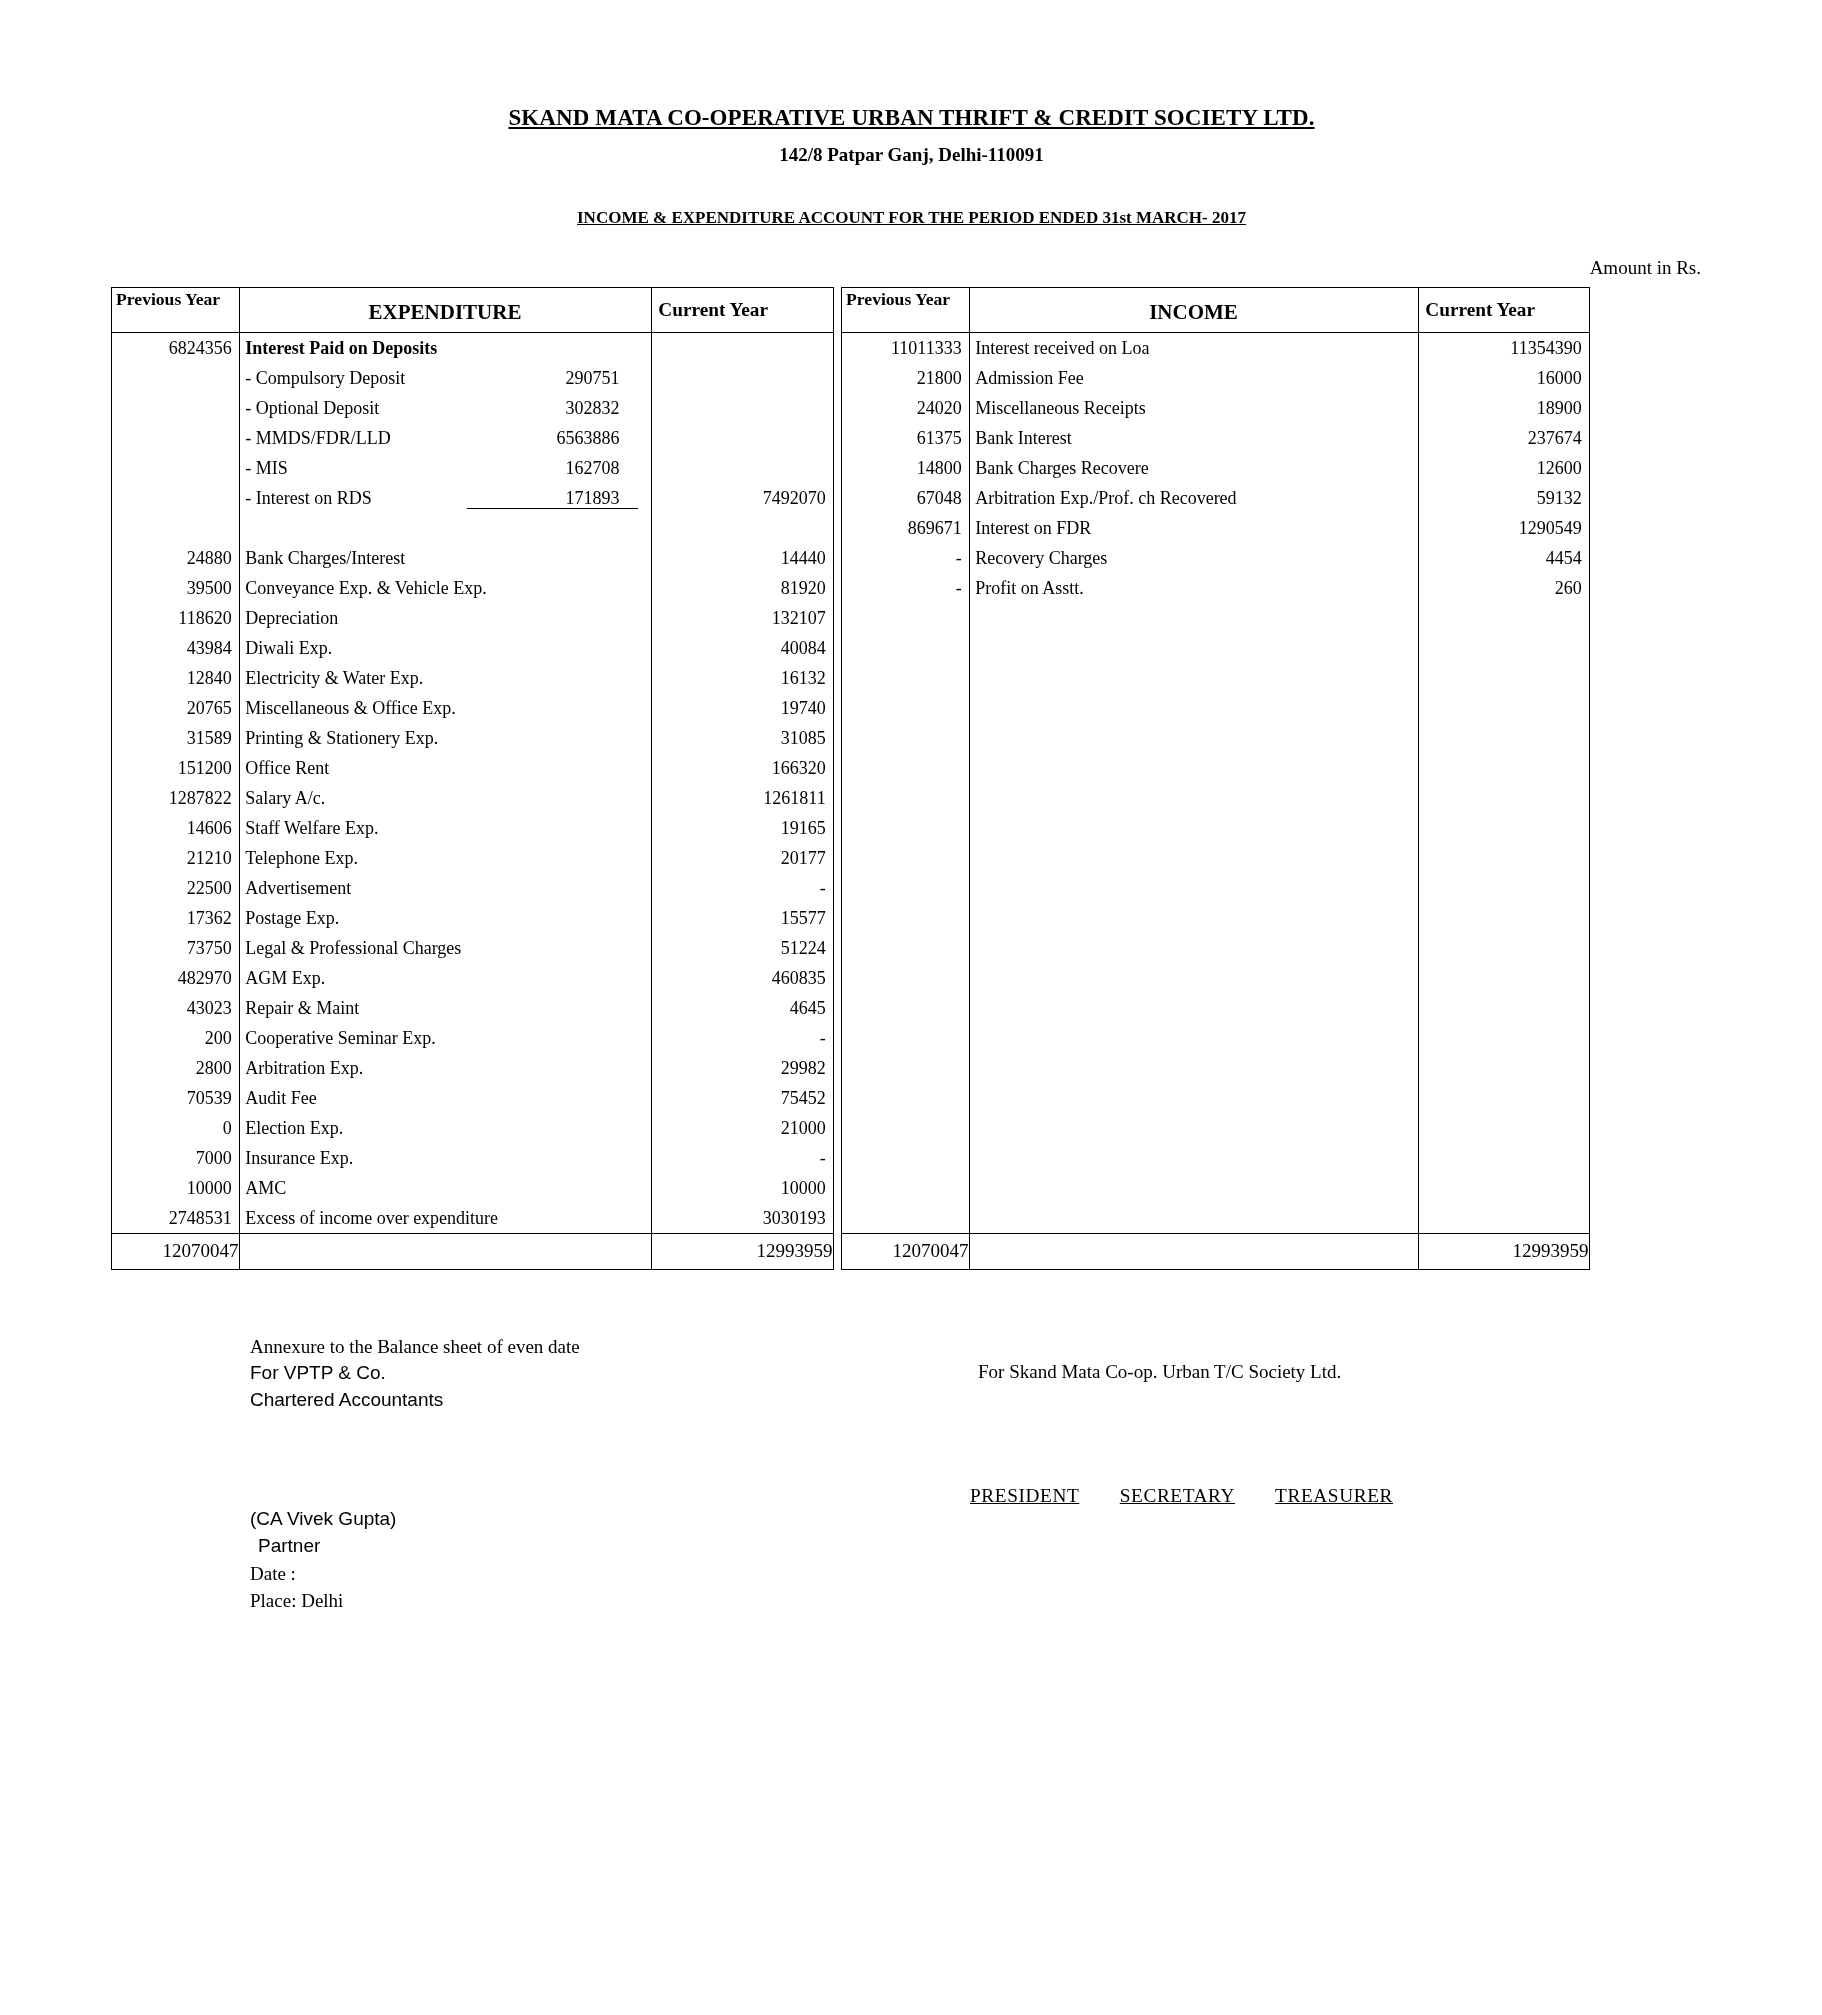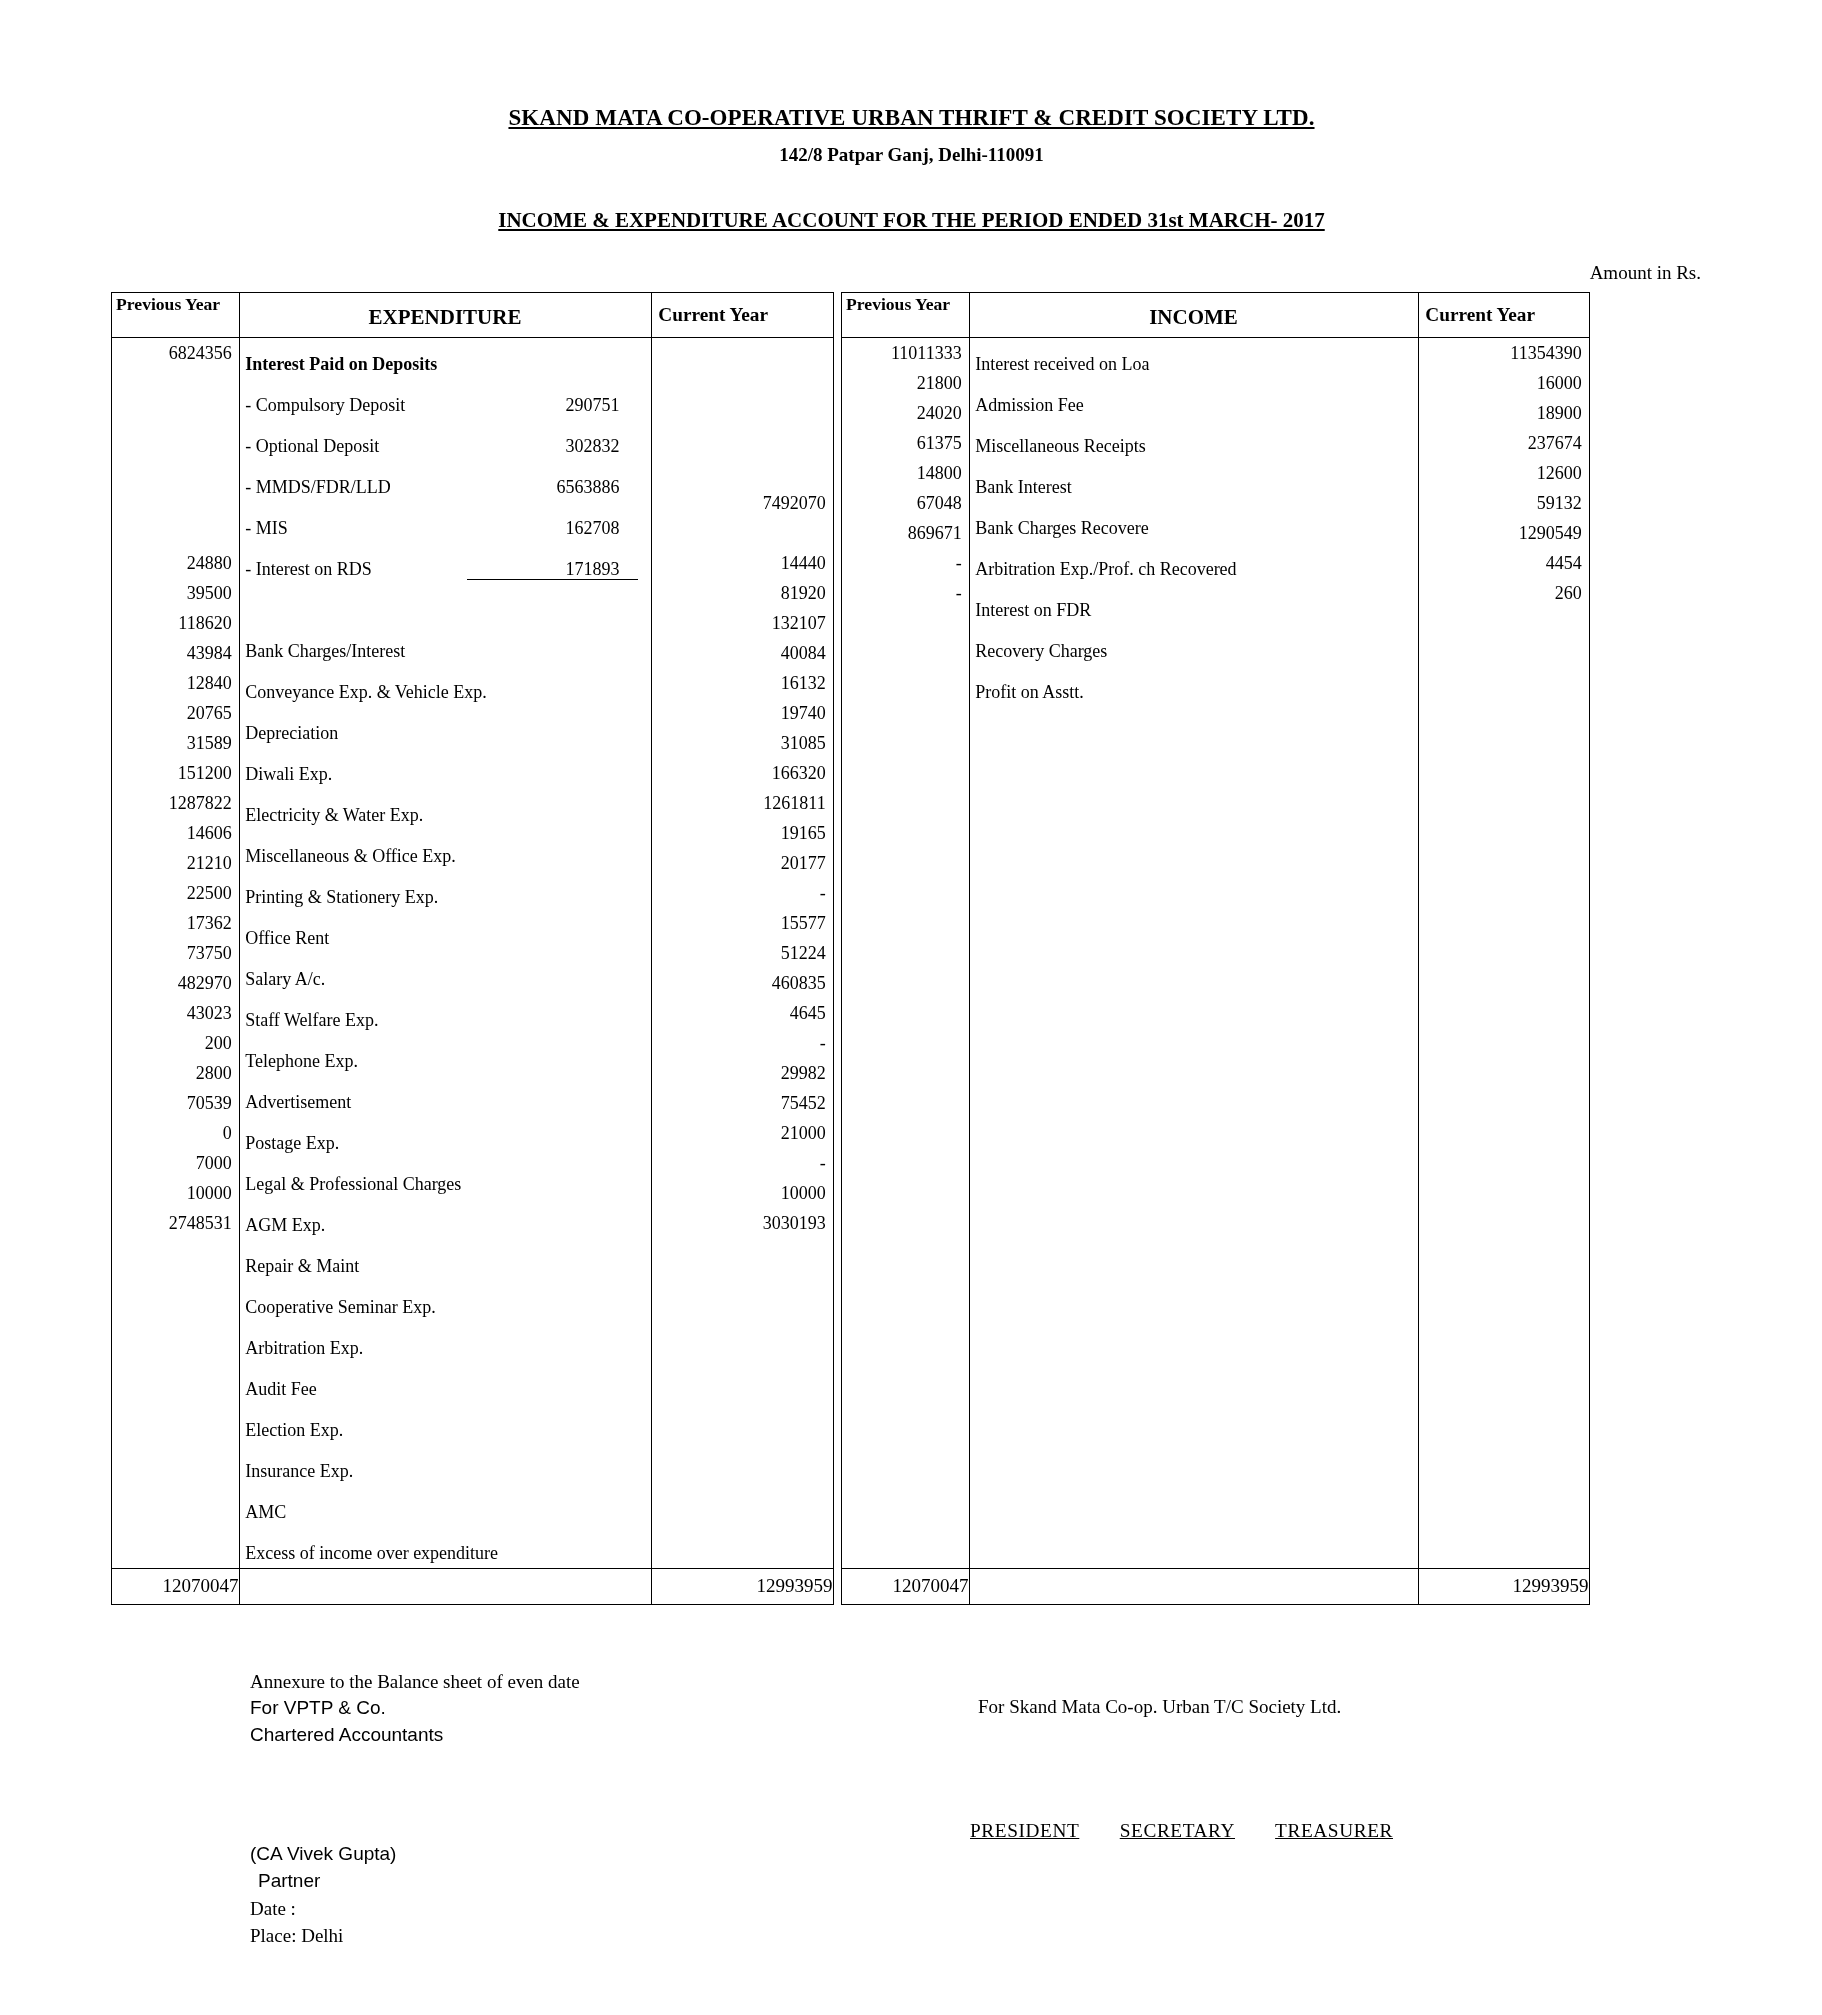--- a/index.html
+++ b/index.html
@@ -33,21 +33,21 @@
     letter-spacing: 0.1px;
     margin-top: 105px;
     text-align: center;
   }
   .org-addr {
     font-size: 19px;
     font-weight: bold;
     margin-top: 12.5px;
   }
   .doc-title {
-    font-size: 21px;
+    font-size: 17px;
     font-weight: bold;
     text-decoration: underline;
     margin-top: 42px;
   }
   .amount-note {
     font-size: 19px;
     text-align: right;
     margin-top: 29px;
     padding-right: 122px;
   }
@@ -111,21 +111,20 @@
     white-space: nowrap;
     overflow: hidden;
   }
   .num-r {
     text-align: right;
     padding-right: 6.8px;
   }
   .txt-l {
     text-align: left;
     padding-left: 5.7px;
-    margin-top: 11px;
   }
   .bold { font-weight: bold; }
   .sub-amt {
     float: right;
     padding-right: 31px;
   }
   .sub-line {
     position: relative;
   }
   .underline-total {

